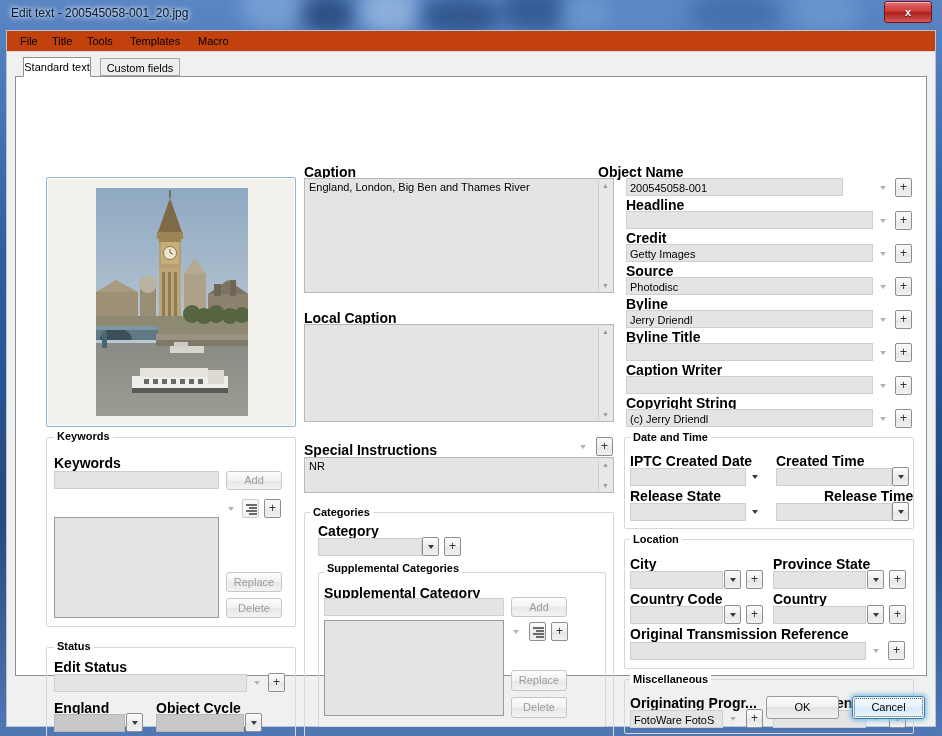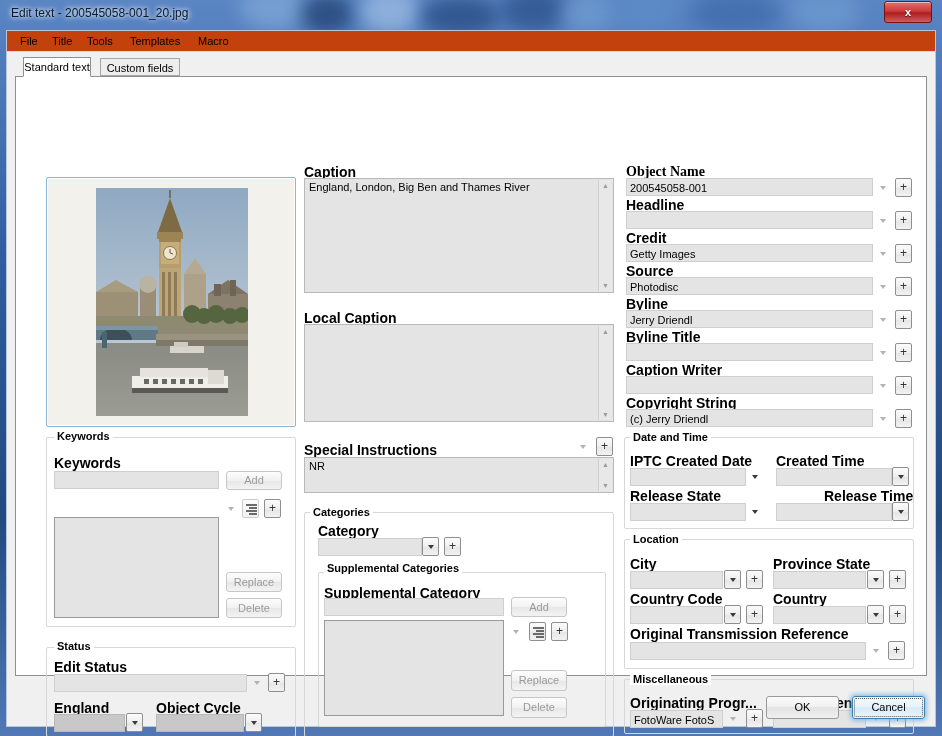--- a/index.html
+++ b/index.html
@@ -394,22 +394,22 @@
             <i></i>
             <i></i>
             <i></i>
             <i></i>
           </span>
         </div>
       <div class="sqbtn" style="left:535px;top:545px;"><span class="plus">+</span></div>
       <div class="btn" style="left:495px;top:593px;width:56px;height:21px;line-height:19px;">Replace</div>
       <div class="btn" style="left:495px;top:620px;width:56px;height:21px;line-height:19px;">Delete</div>
 
-      <div class="lbl" style="left:610px;top:87px;font-family:Liberation Serif, serif;">Object Name</div>
-      <div class="tf" style="left:610px;top:101px;width:247px;">200545058-001</div>
+      <div class="lbl" style="left:582px;top:87px;">Object Name</div>
+      <div class="tf" style="left:610px;top:101px;width:217px;">200545058-001</div>
       <div class="ddbtn flat" style="left:858px;top:101px;">
           <span class="caret dim"></span>
         </div>
       <div class="sqbtn" style="left:879px;top:101px;"><span class="plus">+</span></div>
 
       <div class="lbl" style="left:610px;top:120px;">Headline</div>
       <div class="tf" style="left:610px;top:134px;width:247px;"></div>
       <div class="ddbtn flat" style="left:858px;top:134px;">
           <span class="caret dim"></span>
         </div>

